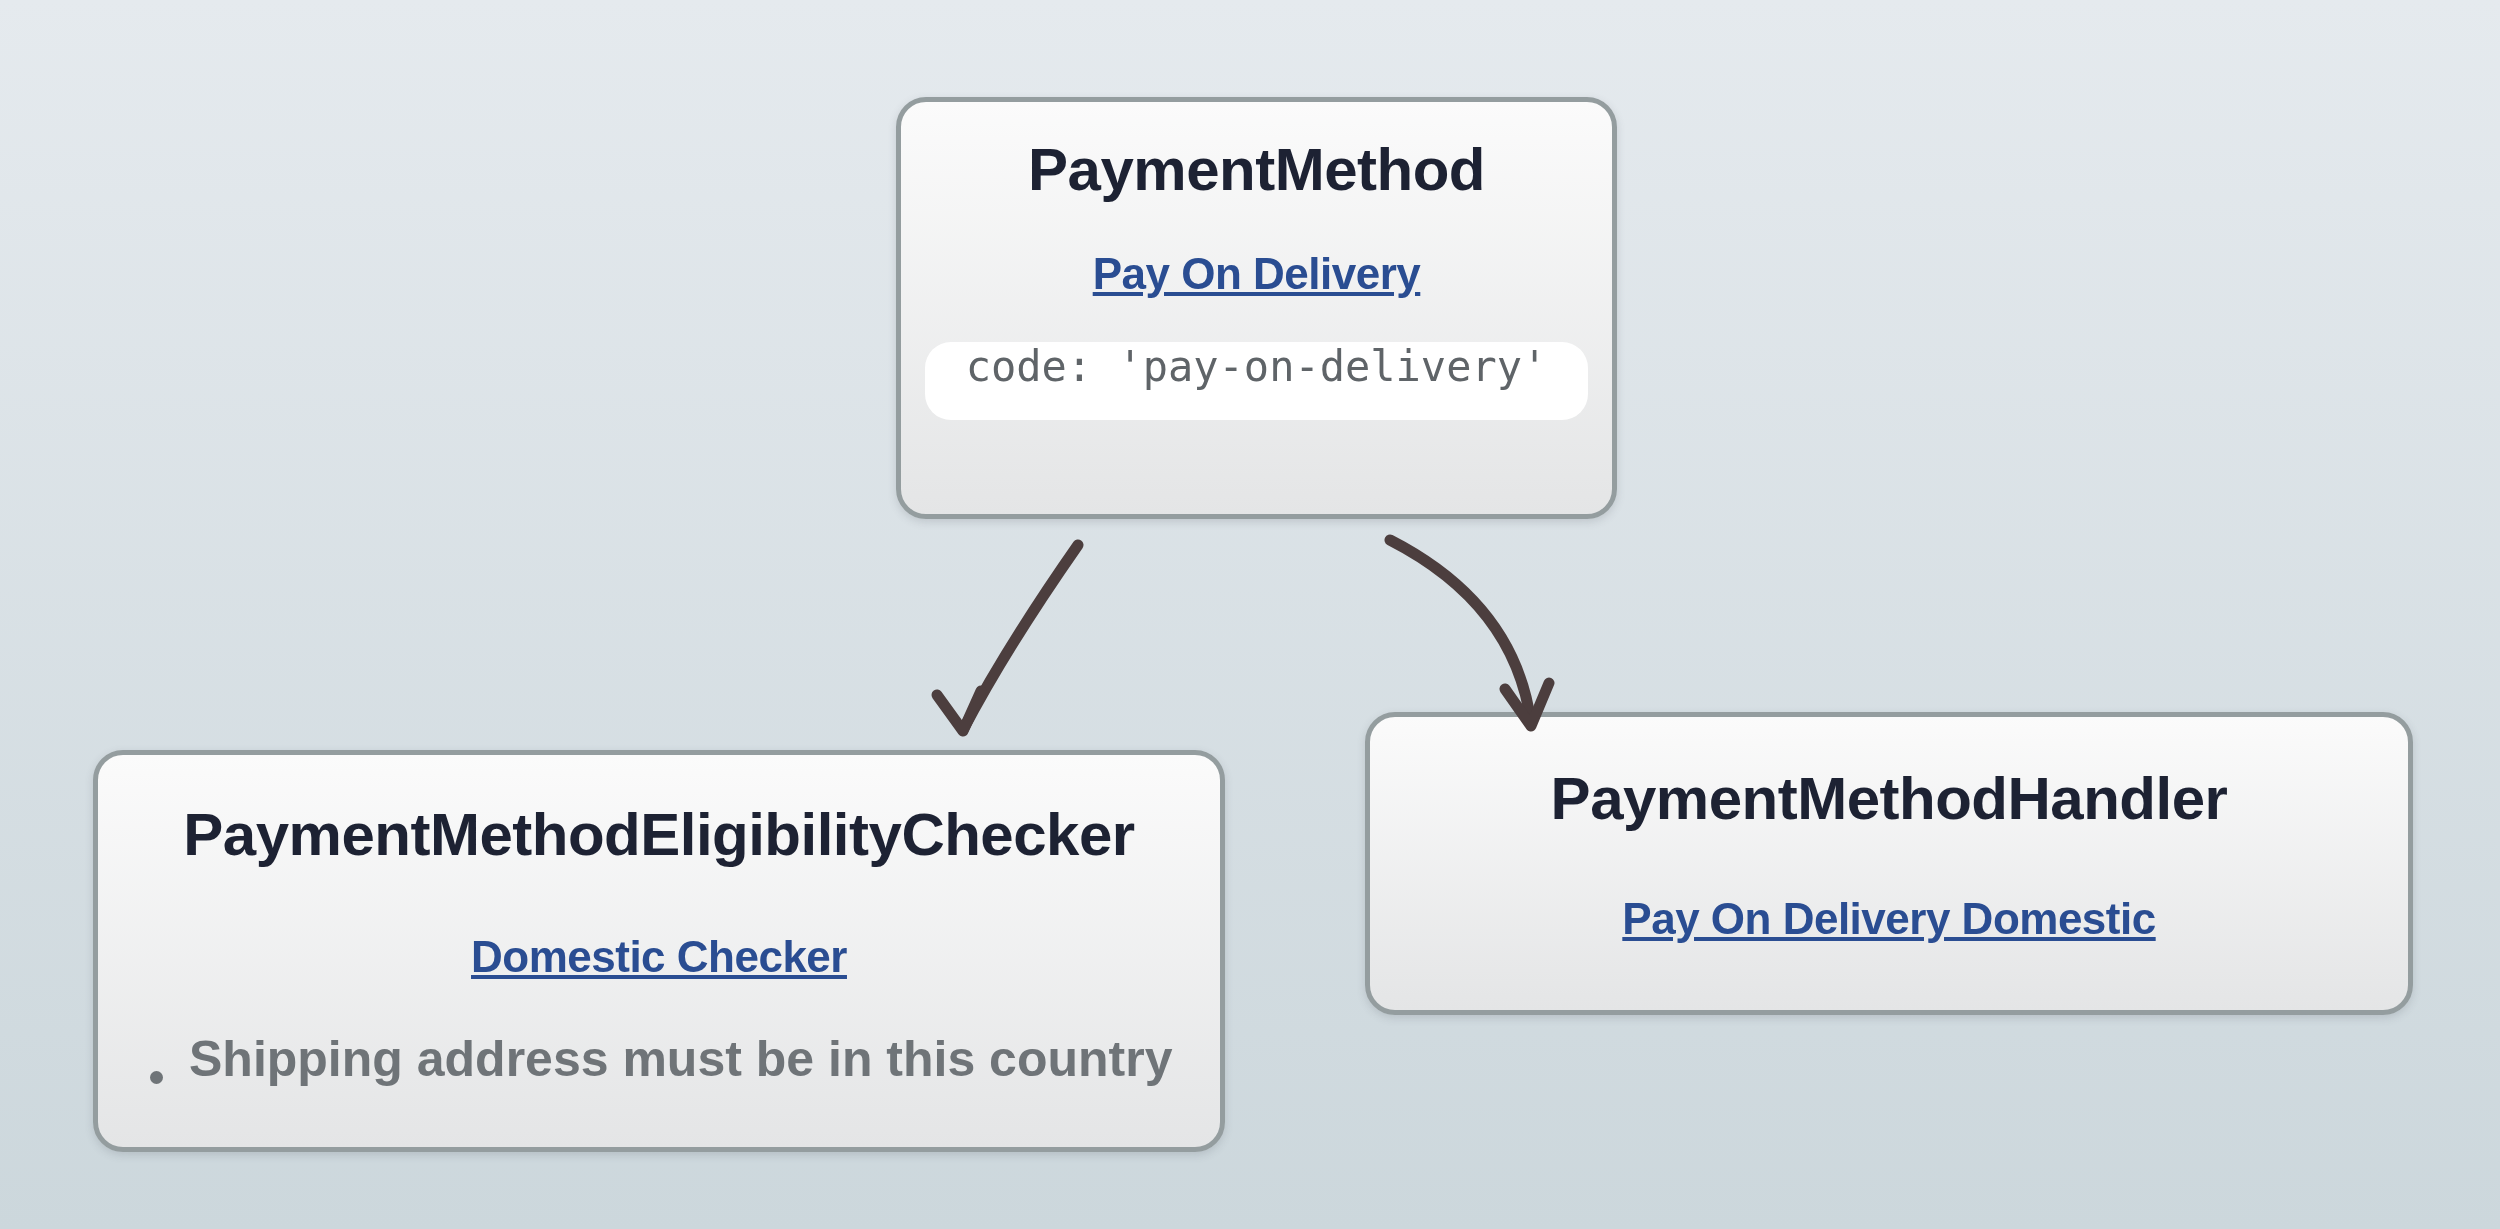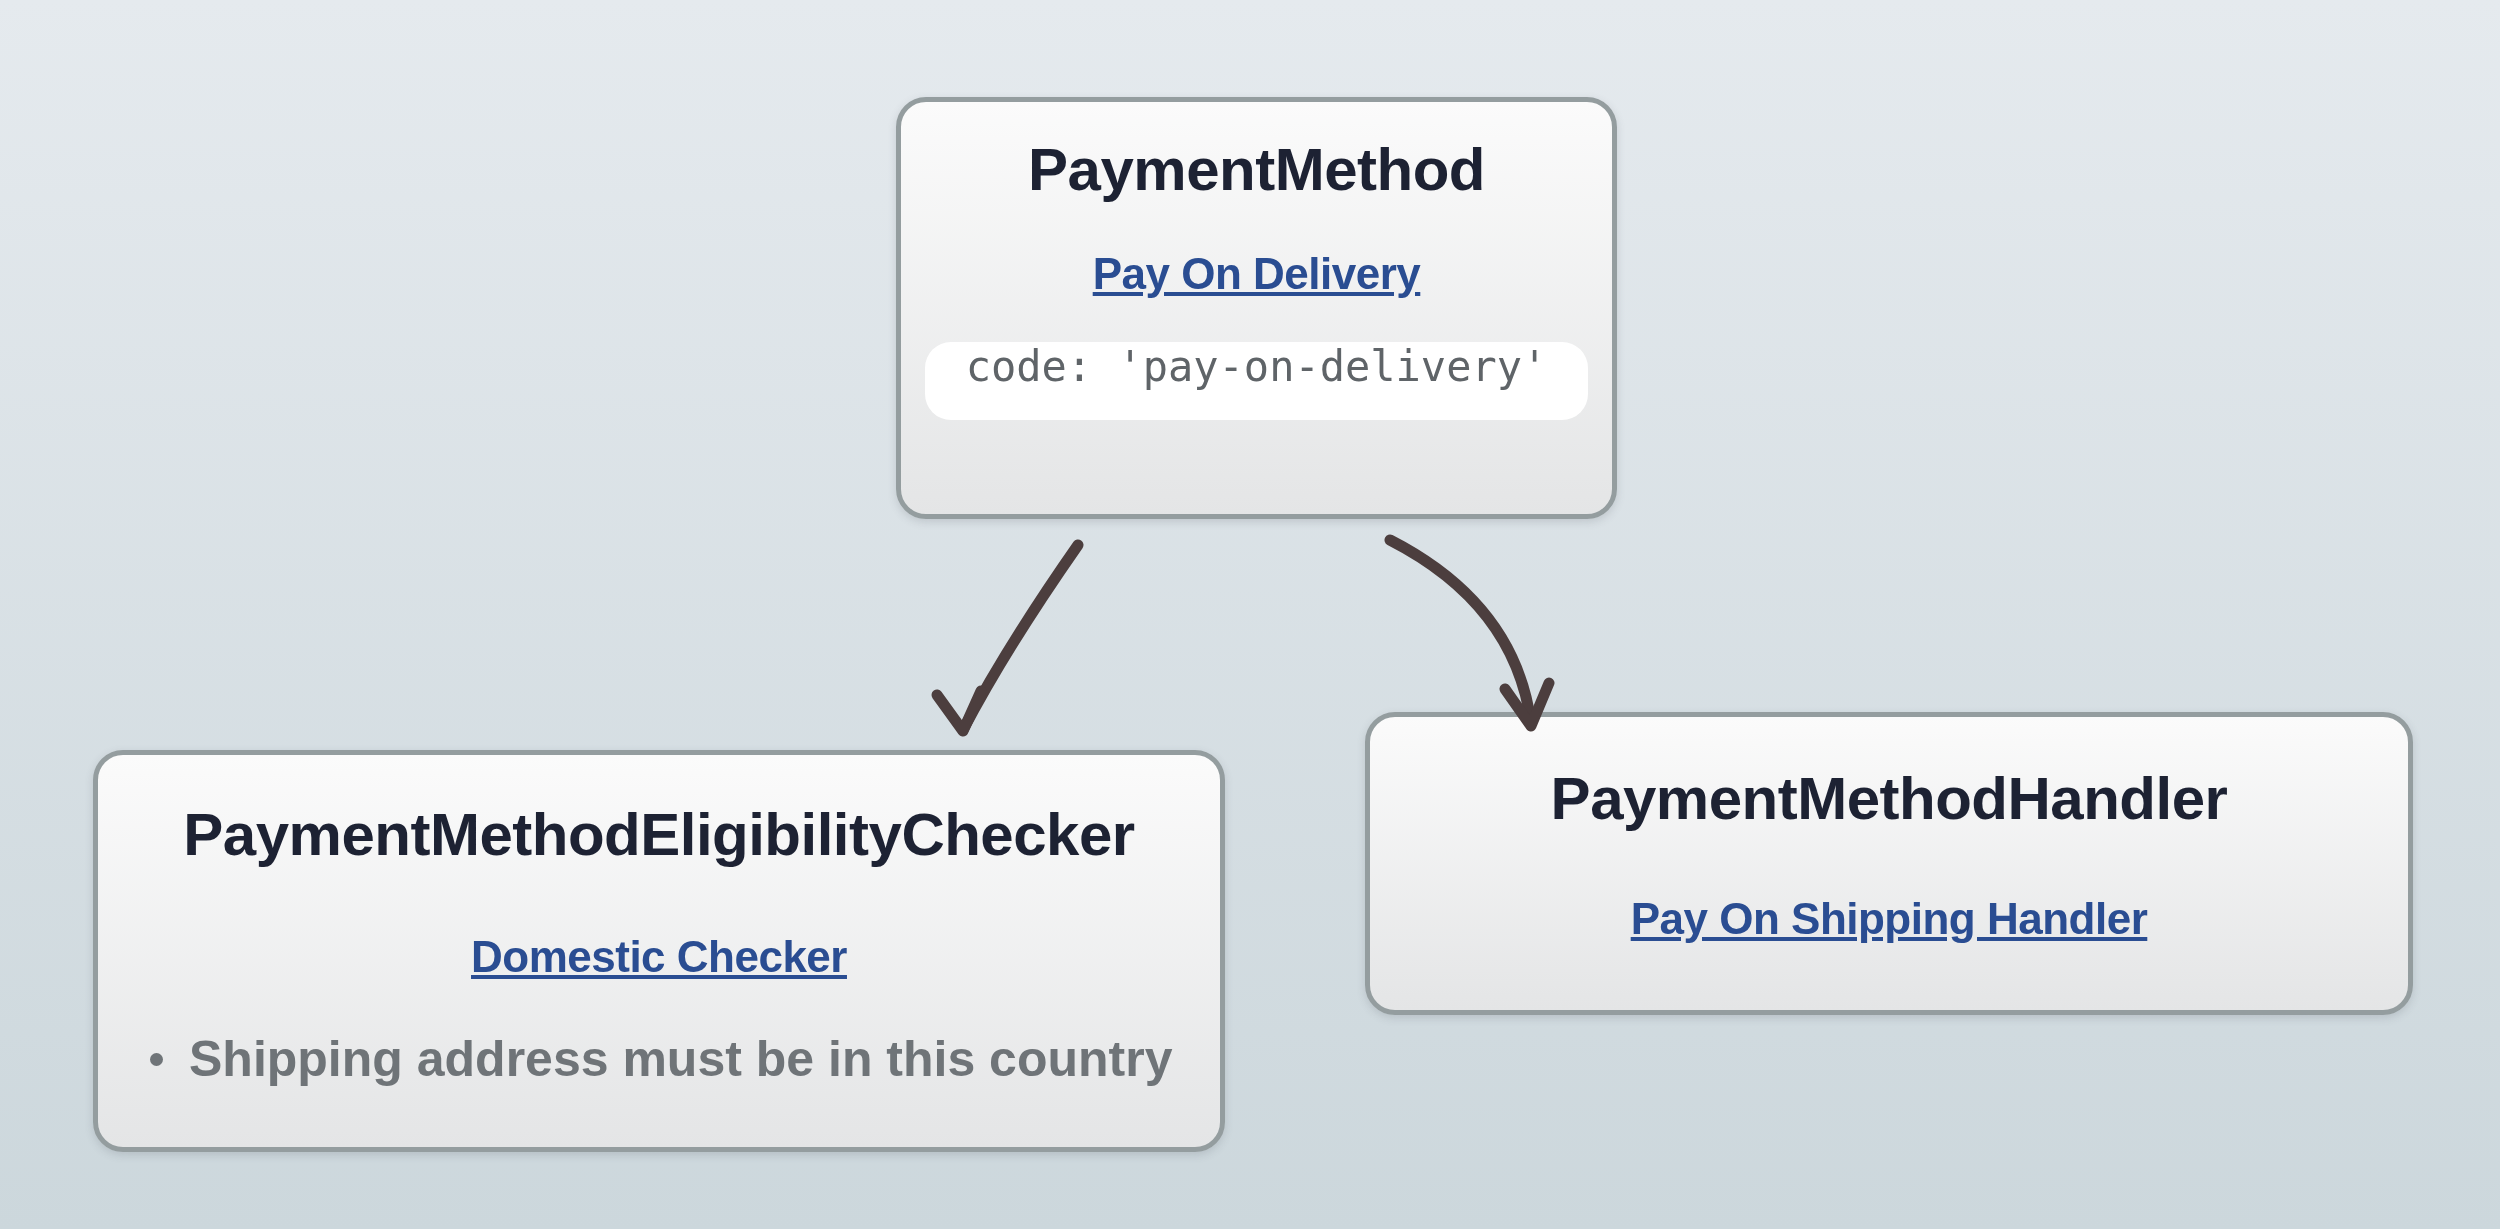--- a/index.html
+++ b/index.html
@@ -65,21 +65,21 @@
     font-size: 42px;
     color: var(--code-text, #5f6468);
     white-space: nowrap;
   }
 
   .rule-row {
     align-self: stretch;
     margin-top: 55px;
     padding-left: 52px;
     display: flex;
-    align-items: center;
+    align-items: flex-end;
     gap: 26px;
   }
   .bullet-dot {
     flex: 0 0 auto;
     width: 13px;
     height: 13px;
     border-radius: 50%;
     background: var(--muted-gray, #6f7478);
   }
   .rule-text {
@@ -121,21 +121,21 @@
     <div class="class-name">PaymentMethodEligibilityChecker</div>
     <div class="instance-label">Domestic Checker</div>
     <div class="rule-row">
       <span class="bullet-dot"></span>
       <span class="rule-text">Shipping address must be in this country</span>
     </div>
   </div>
 
   <div class="node node-handler">
     <div class="class-name">PaymentMethodHandler</div>
-    <div class="instance-label">Pay On Shipping Handler</div>
+    <div class="instance-label">Pay On Delivery Domestic</div>
   </div>
 
   <svg class="arrows-layer" viewBox="0 0 2500 1229">
     <g>
       <path class="arrow-stroke" d="M 1078 545 Q 1006 648 963 730"></path>
       <path class="arrow-stroke" d="M 937 695 L 963 731 L 981 691"></path>
     </g>
     <g>
       <path class="arrow-stroke" d="M 1390 540 Q 1515 604 1531 723"></path>
       <path class="arrow-stroke" d="M 1505 689 L 1531 726 L 1549 683"></path>

